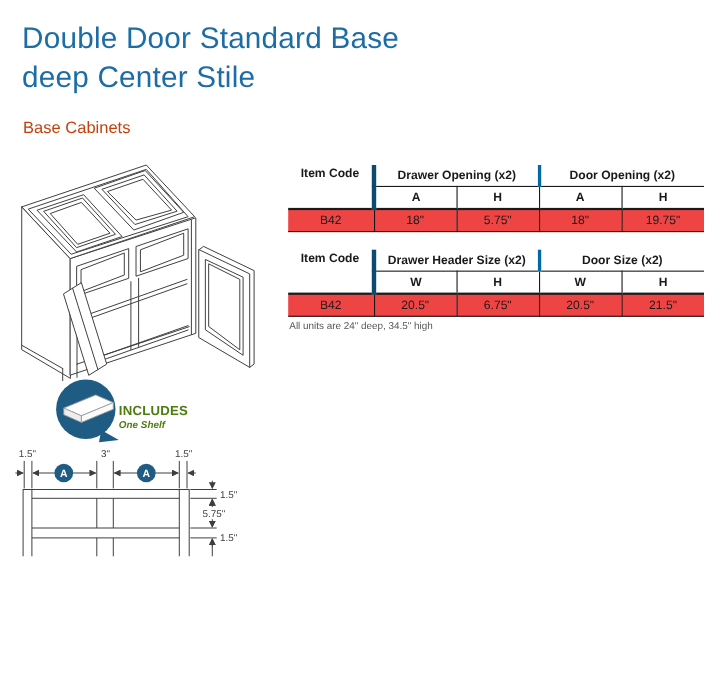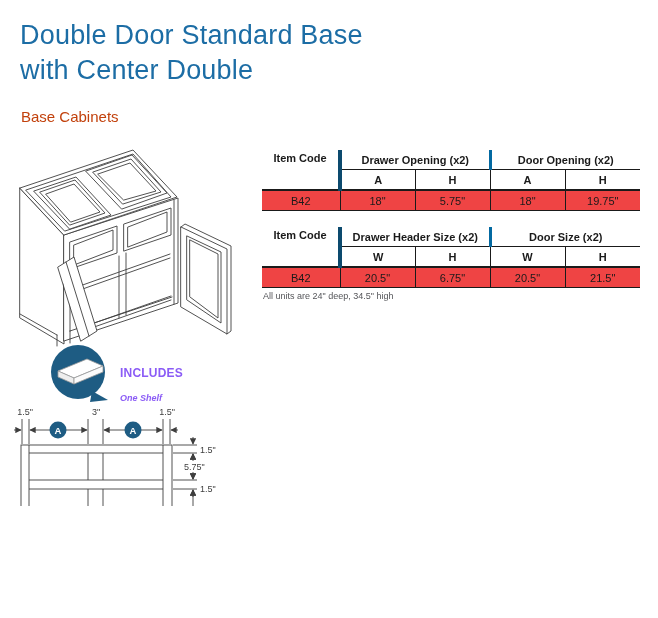--- a/index.html
+++ b/index.html
@@ -26,36 +26,36 @@
   .sub-a1, .sub-h1, .sub-a2 { border-right:1px solid #1a1a1a; }
   .data-row td { background:#ef4444; border-top:2px solid #1a1a1a;
                  border-bottom:1px solid #1a1a1a; }
   .data-row td.dr1, .data-row td.dr2, .data-row td.dr3, .data-row td.dr4
                { border-right:1px solid #1a1a1a; }
   .footnote { position:absolute; left:263px; top:291px; font-size:9px; color:#55565a; }
 
   
   .cabinet-svg { position:absolute; left:8px; top:133px; }
   .badge-svg { position:absolute; left:48px; top:343px; }
-  .badge-text { position:absolute; left:120px; top:366px; color:#8b5cf6; }
+  .badge-text { position:absolute; left:108px; top:366px; color:#4d7c0f; }
   .badge-text .inc { font-size:12px; font-weight:bold; display:block; letter-spacing:0.2px; }
-  .badge-text .shelf { font-size:9px; font-weight:bold; font-style:italic; display:block; margin-top:13px; }
+  .badge-text .shelf { font-size:9px; font-weight:bold; font-style:italic; display:block; margin-top:1px; }
   .dim-svg { position:absolute; left:12px; top:405px; }
   .dim-label { font-size:9px; fill:#3e3e3e; font-family:"Liberation Sans", sans-serif; }
   .badge-letter { font-size:9.5px; font-weight:bold; fill:#ffffff;
                   font-family:"Liberation Sans", sans-serif; }
 </style>
 </head>
 <body>
 
 <div class="page">
 
   <div class="title">
     <div>Double Door Standard Base</div>
-    <div>with Center Double</div>
+    <div>deep Center Stile</div>
   </div>
   <div class="subtitle">Base Cabinets</div>
 
   <svg class="cabinet-svg" width="250" height="232" viewBox="8 133 250 232">
     <g fill="#ffffff" stroke="#3e3e3e" stroke-width="0.9" stroke-linejoin="round" stroke-linecap="round">
 
       <polygon points="20,188 64,235 64,344 20,318"></polygon>
 
       <polygon points="64,235 178,198 178,303 64,341"></polygon>
 

